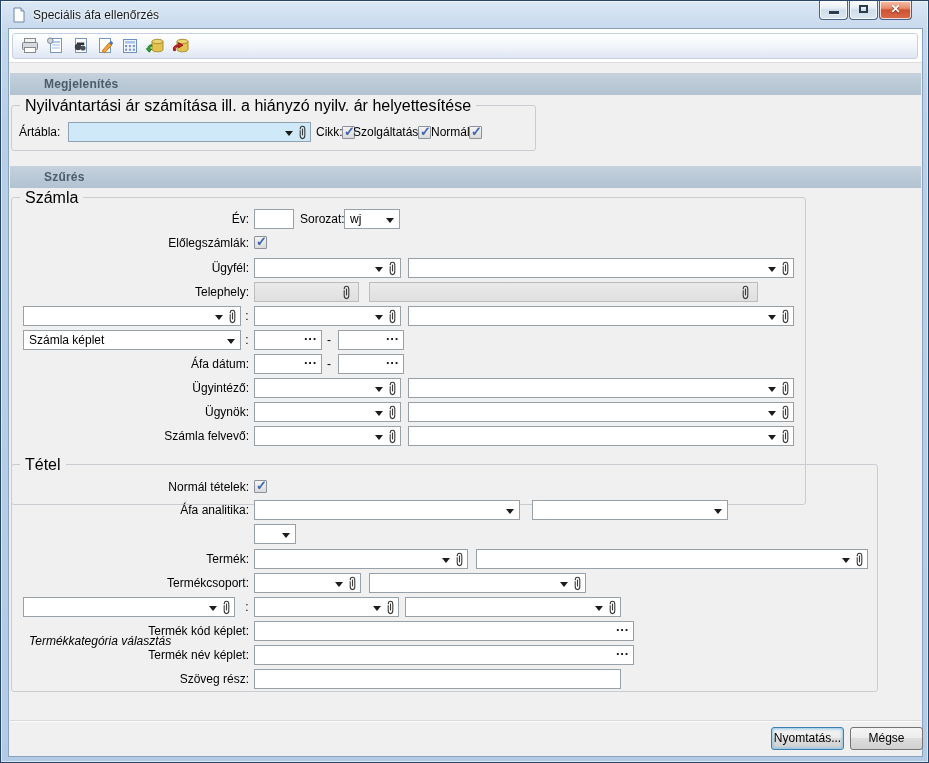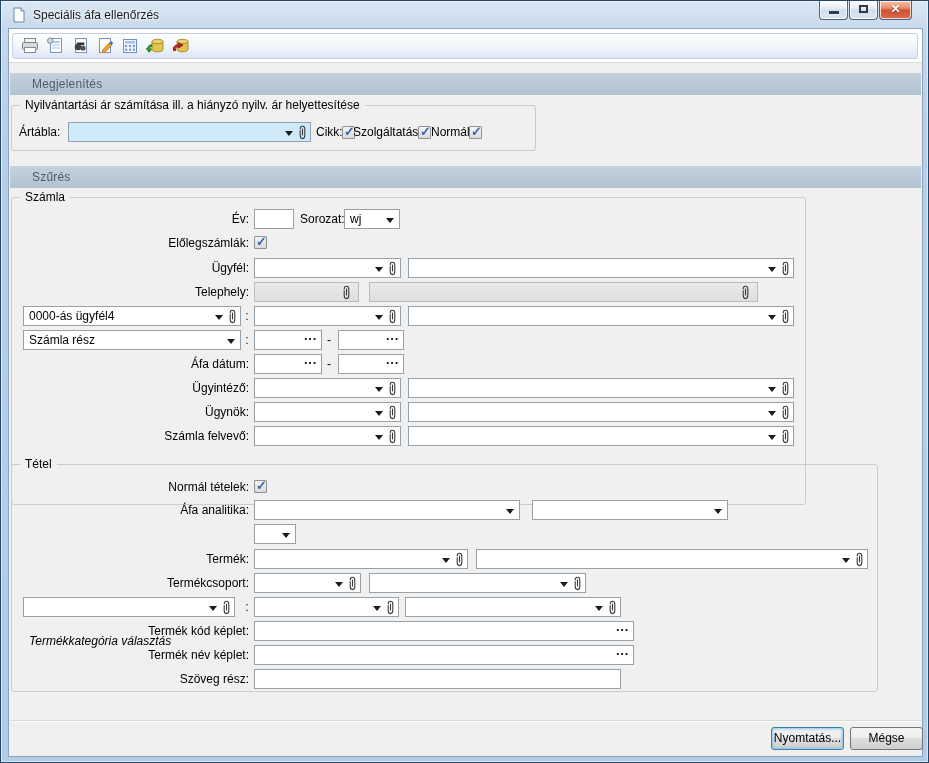--- a/index.html
+++ b/index.html
@@ -26,25 +26,25 @@
   
   .client{position:absolute;left:8px;top:28px;width:913px;height:727px;background:#f0f0f0;box-shadow:0 0 0 1px #88a3bf;}
   .tb-area{position:absolute;left:8px;top:28px;width:913px;height:34px;background:#ffffff;border-bottom:1px solid #dcdcdc;box-sizing:border-box;}
   .tstrip{position:absolute;left:11px;top:32px;width:906px;height:26px;box-sizing:border-box;
     border:1px solid #c5d1e2;border-radius:3px;
     background:linear-gradient(#ffffff,#f0f4fa 55%,#dfe6f3);
     display:flex;align-items:center;padding-left:5px;gap:2px;}
   .ticon{width:23px;height:22px;display:flex;align-items:center;justify-content:center;cursor:default;}
   
   .band{position:absolute;left:9px;width:911px;height:22px;box-sizing:border-box;
-    background:linear-gradient(#c5d1dd,#b2c2d0);color:#4c5c68;font-weight:normal;
-    line-height:22px;padding-left:22px;letter-spacing:0.2px;}
+    background:linear-gradient(#c5d1dd,#b2c2d0);color:#4c5c68;font-weight:bold;
+    line-height:22px;padding-left:34px;letter-spacing:0.2px;}
   
   .grp{position:absolute;box-sizing:border-box;border:1px solid #c9cdd1;border-radius:3px;}
-  .cap{position:absolute;top:-8px;left:8px;background:#f0f0f0;padding:0 5px;line-height:15px;font-size:12px;color:#000;white-space:nowrap;}
+  .cap{position:absolute;top:-8px;left:8px;background:#f0f0f0;padding:0 5px;line-height:15px;font-size:16px;color:#000;white-space:nowrap;}
   
   .lblr{position:absolute;left:0;width:248px;padding-right:5px;text-align:right;line-height:20px;white-space:nowrap;}
   .lbla{position:absolute;line-height:20px;white-space:nowrap;}
   .sep{position:absolute;width:12px;text-align:center;line-height:20px;}
   
   .fld{position:absolute;height:20px;box-sizing:border-box;border:1px solid #98a0a8;background:#fff;}
   .fld.blue{background:#cfe9f8;border-color:#8fa3b2;}
   .fld.gray{background:linear-gradient(#eaeaea,#dfdfdf);border-color:#bcbcbc;}
   .val{position:absolute;left:5px;top:1px;right:26px;line-height:16px;white-space:nowrap;overflow:hidden;}
   .val.ital{font-style:italic;margin-top:34px;}
@@ -223,21 +223,20 @@
       </svg>
   </div>
   <div class="fld gray" style="left:368px;top:281px;width:389px">
     <svg class="clipicon" viewBox="0 0 11 15" fill="none" stroke="#3a3a3a" stroke-width="1.1">
         <path d="M3.2 4.2 C3.2 2.2 4.1 1.3 5.5 1.3 C6.9 1.3 7.8 2.2 7.8 4.2 L7.8 10.6 C7.8 12.6 6.9 13.6 5.5 13.6 C4.1 13.6 3.2 12.6 3.2 10.6 L3.2 5.2"></path>
         <path d="M5.5 3.6 L5.5 10.4"></path>
       </svg>
   </div>
 
   <div class="fld clip" style="left:22px;top:305px;width:218px">
-    <span class="val">0000-ás ügyfél4</span>
     <span class="arr"></span>
     <svg class="clipicon" viewBox="0 0 11 15" fill="none" stroke="#3a3a3a" stroke-width="1.1">
         <path d="M3.2 4.2 C3.2 2.2 4.1 1.3 5.5 1.3 C6.9 1.3 7.8 2.2 7.8 4.2 L7.8 10.6 C7.8 12.6 6.9 13.6 5.5 13.6 C4.1 13.6 3.2 12.6 3.2 10.6 L3.2 5.2"></path>
         <path d="M5.5 3.6 L5.5 10.4"></path>
       </svg>
   </div>
   <span class="sep" style="left:240px;top:305px">:</span>
   <div class="fld clip" style="left:253px;top:305px;width:147px">
     <span class="arr"></span>
     <svg class="clipicon" viewBox="0 0 11 15" fill="none" stroke="#3a3a3a" stroke-width="1.1">
@@ -247,21 +246,21 @@
   </div>
   <div class="fld clip" style="left:407px;top:305px;width:386px">
     <span class="arr"></span>
     <svg class="clipicon" viewBox="0 0 11 15" fill="none" stroke="#3a3a3a" stroke-width="1.1">
         <path d="M3.2 4.2 C3.2 2.2 4.1 1.3 5.5 1.3 C6.9 1.3 7.8 2.2 7.8 4.2 L7.8 10.6 C7.8 12.6 6.9 13.6 5.5 13.6 C4.1 13.6 3.2 12.6 3.2 10.6 L3.2 5.2"></path>
         <path d="M5.5 3.6 L5.5 10.4"></path>
       </svg>
   </div>
 
   <div class="fld noclip" style="left:22px;top:329px;width:218px">
-    <span class="val" style="right:14px">Számla rész</span>
+    <span class="val" style="right:14px">Számla képlet</span>
     <span class="arr"></span>
   </div>
   <span class="sep" style="left:240px;top:329px">:</span>
   <div class="fld" style="left:253px;top:329px;width:68px">
     <span class="dots"></span>
   </div>
   <span class="sep" style="left:322px;top:329px">-</span>
   <div class="fld" style="left:337px;top:329px;width:66px">
     <span class="dots"></span>
   </div>

